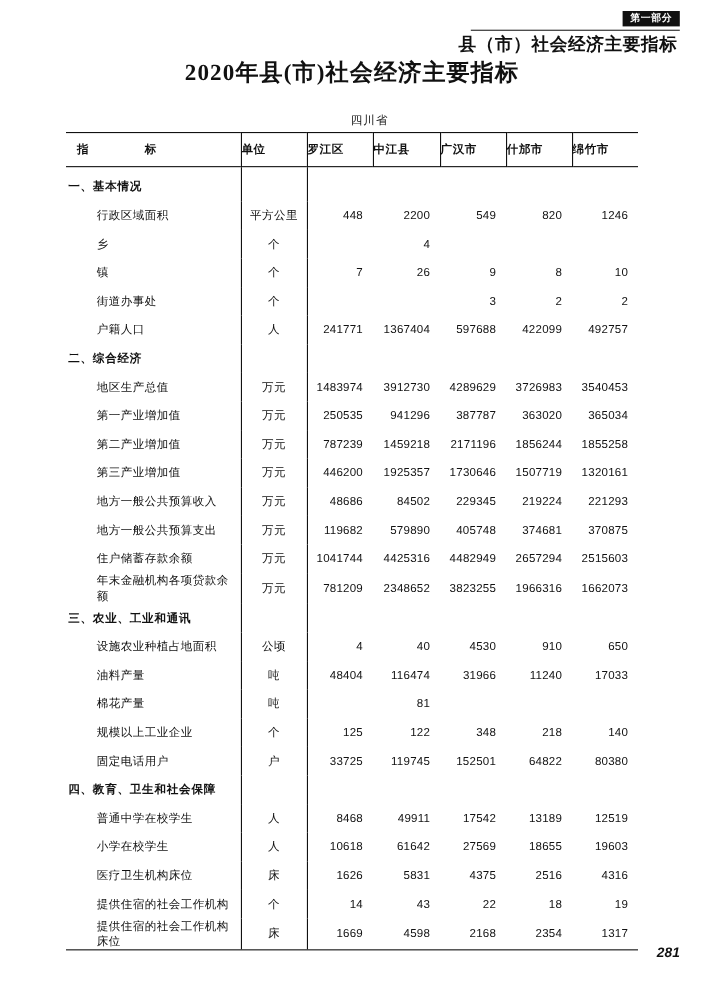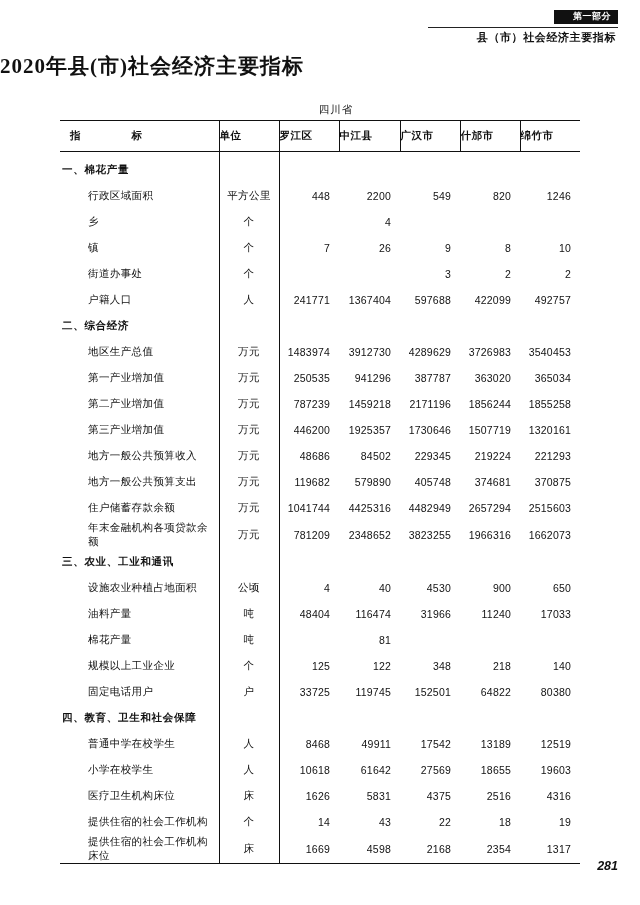--- a/index.html
+++ b/index.html
@@ -25,49 +25,50 @@
     height: 34px;
   }
   .rh-part-box {
     position: absolute;
     right: 0;
     top: 0;
     background: #111;
     color: #fff;
     font-size: 9px;
     letter-spacing: 0.5px;
-    padding: 2px 7px 3px 19px;
+    padding: 2px 7px 3px 7px;
     font-family: "Liberation Sans", "DejaVu Sans", sans-serif;
     font-weight: bold;
     line-height: 1;
   }
   .rh-rule {
     position: absolute;
     right: 0;
     top: 17px;
     width: 190px;
     border-top: 1px solid #222;
   }
   .rh-title {
     position: absolute;
     right: 2px;
     top: 20px;
-    font-size: 11px;
+    font-size: 16px;
     font-weight: bold;
     letter-spacing: 0.6px;
     font-family: "Liberation Sans", "DejaVu Sans", sans-serif;
     white-space: nowrap;
   }
 
   
   .page-title {
     position: absolute;
     top: 52px;
     left: 0;
     width: 640px;
+    text-align: center;
     font-size: 21px;
     font-weight: bold;
     letter-spacing: 1px;
     font-family: "Liberation Serif", "DejaVu Serif", serif;
   }
   .province {
     position: absolute;
     top: 103px;
     left: 16px;
     width: 640px;
@@ -190,21 +191,21 @@
         <th>单位</th>
         <th>罗江区</th>
         <th>中江县</th>
         <th>广汉市</th>
         <th>什邡市</th>
         <th class="col-last">绵竹市</th>
       </tr>
     </thead>
     <tbody id="table-body">
         <tr class="section">
-          <td class="ind">一、棉花产量</td>
+          <td class="ind">一、基本情况</td>
           <td class="unit"></td>
           <td class="val"></td>
           <td class="val"></td>
           <td class="val"></td>
           <td class="val"></td>
           <td class="val"></td>
         </tr>
         <tr class="item">
           <td class="ind">行政区域面积</td>
           <td class="unit">平方公里</td>
@@ -339,21 +340,21 @@
           <td class="val"></td>
           <td class="val"></td>
           <td class="val"></td>
         </tr>
         <tr class="item">
           <td class="ind">设施农业种植占地面积</td>
           <td class="unit">公顷</td>
           <td class="val">4</td>
           <td class="val">40</td>
           <td class="val">4530</td>
-          <td class="val">900</td>
+          <td class="val">910</td>
           <td class="val">650</td>
         </tr>
         <tr class="item">
           <td class="ind">油料产量</td>
           <td class="unit">吨</td>
           <td class="val">48404</td>
           <td class="val">116474</td>
           <td class="val">31966</td>
           <td class="val">11240</td>
           <td class="val">17033</td>

